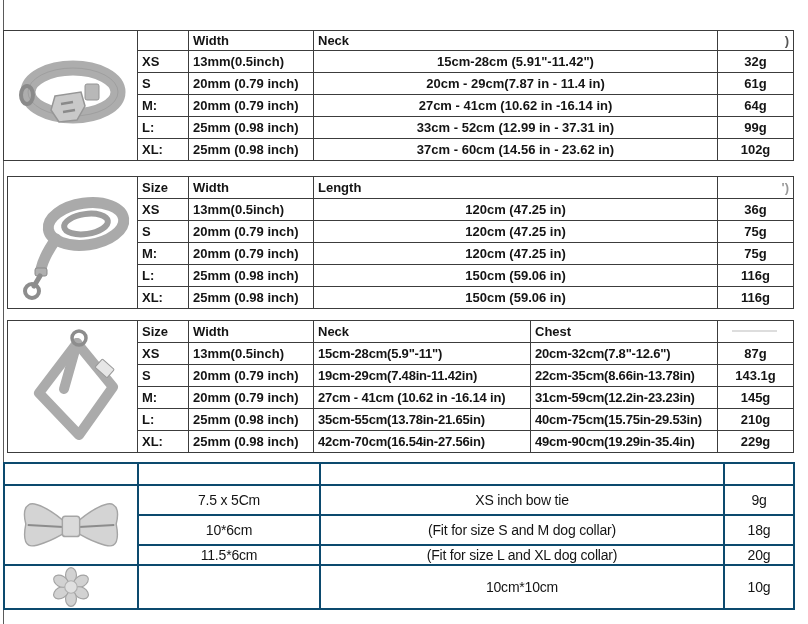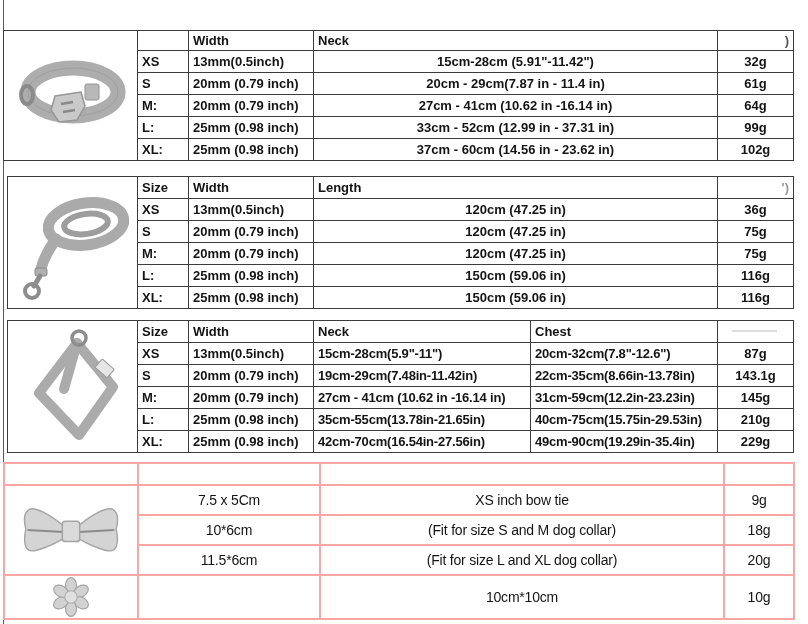--- a/index.html
+++ b/index.html
@@ -18,21 +18,21 @@
   td.sz{text-align:left;padding-left:5px;margin-top:12px;}
   td.wd{text-align:left;padding-left:6px;margin-top:44px;}
   td.ctr{text-align:center;}
   td.lft{text-align:left;padding-left:3px;letter-spacing:-0.2px;}
   td.wt{text-align:center;}
   td.imgc{text-align:center;vertical-align:middle;padding:0;}
   td.remn1{text-align:right;padding-right:22px;color:#555;font-weight:bold;}
   td.remn2{text-align:right;padding-right:16px;color:#999;font-size:10px;font-weight:normal;}
   td.smudge{position:relative;}
   td.smudge::after{content:"";position:absolute;left:18%;top:45%;width:60%;height:2px;background:#ddd;}
-  table.t4 td{border:2px solid #fca5a5;font-weight:normal;font-size:14px;letter-spacing:-0.2px;}
+  table.t4 td{border:2px solid #0c4a6e;font-weight:normal;font-size:14px;letter-spacing:-0.2px;}
   svg{display:block;margin:0 auto;}
 </style>
 </head>
 <body>
 
 <div class="frame-line"></div>
 
 <table class="spec t123" style="left:3px;top:30px;width:790px;">
   <colgroup>
       <col style="width:134px">
@@ -239,21 +239,21 @@
     </td>
     <td class="ctr">7.5 x 5Cm</td>
     <td class="ctr">XS inch bow tie</td>
     <td class="wt">9g</td>
   </tr>
   <tr style="height:30px">
     <td class="ctr">10*6cm</td>
     <td class="ctr">(Fit for size S and M dog collar)</td>
     <td class="wt">18g</td>
   </tr>
-  <tr style="height:30px">
+  <tr style="height:20px">
     <td class="ctr">11.5*6cm</td>
     <td class="ctr">(Fit for size L and XL dog collar)</td>
     <td class="wt">20g</td>
   </tr>
   <tr style="height:42px">
     <td class="imgc">
       <svg width="42" height="42" viewBox="0 0 54 54">
         <g fill="#d2d2d2" stroke="#a3a3a3" stroke-width="1.5">
           <ellipse cx="27" cy="12" rx="7" ry="10"></ellipse>
           <ellipse cx="27" cy="12" rx="7" ry="10" transform="rotate(60 27 27)"></ellipse>

